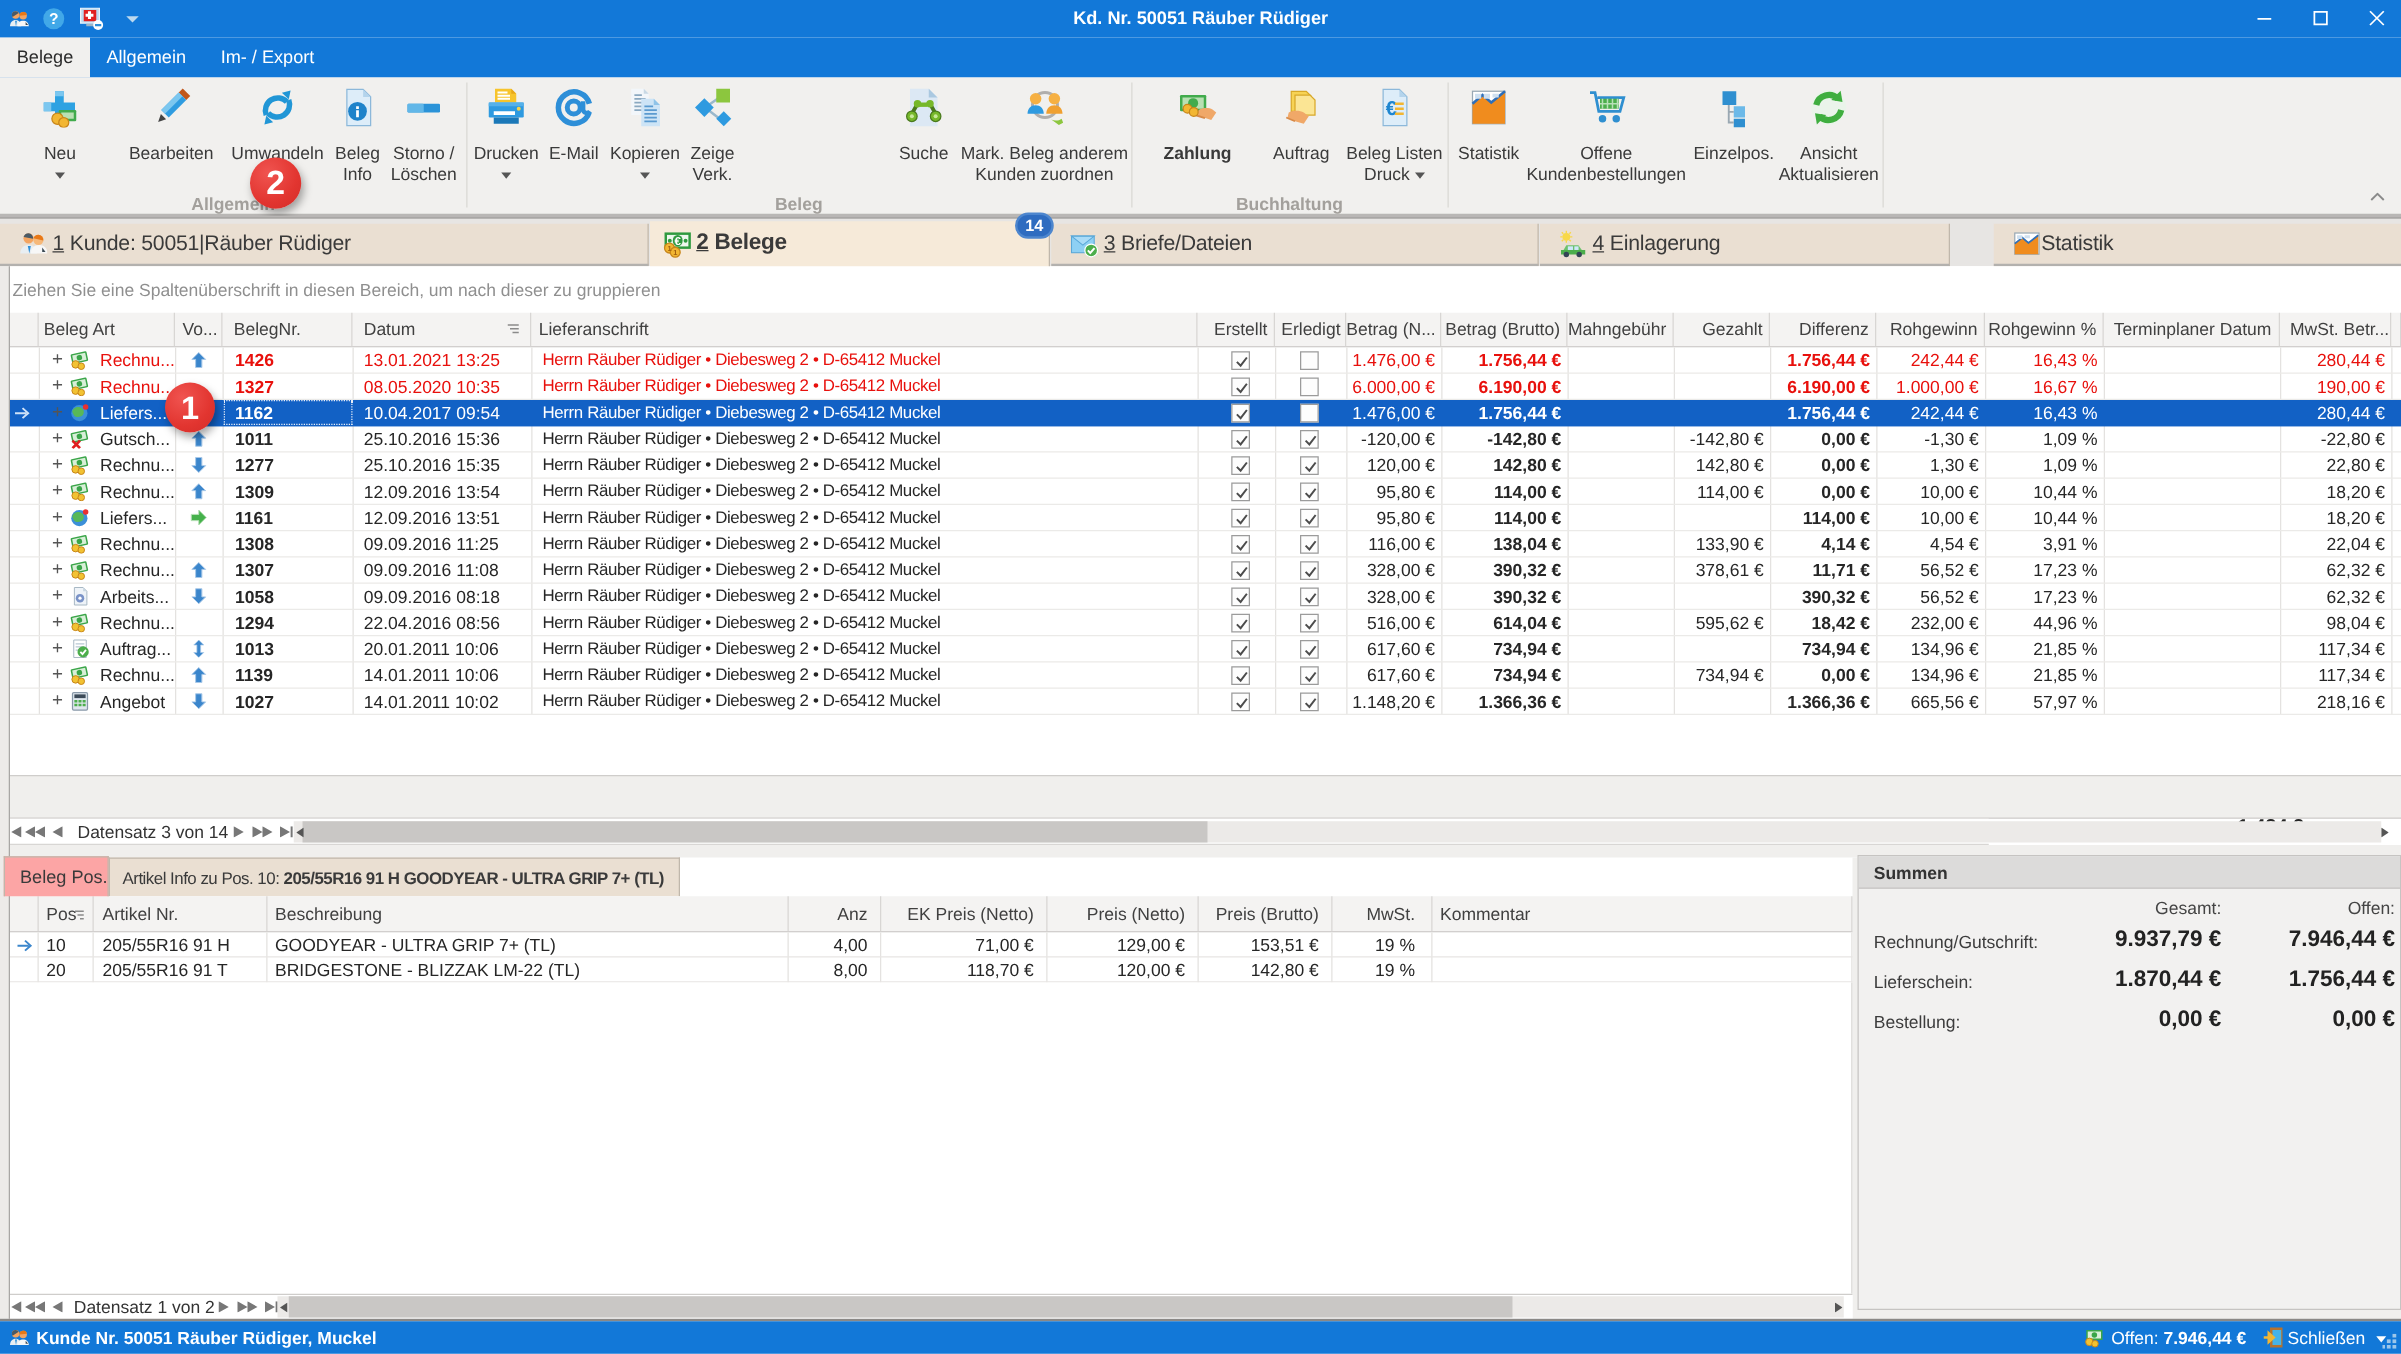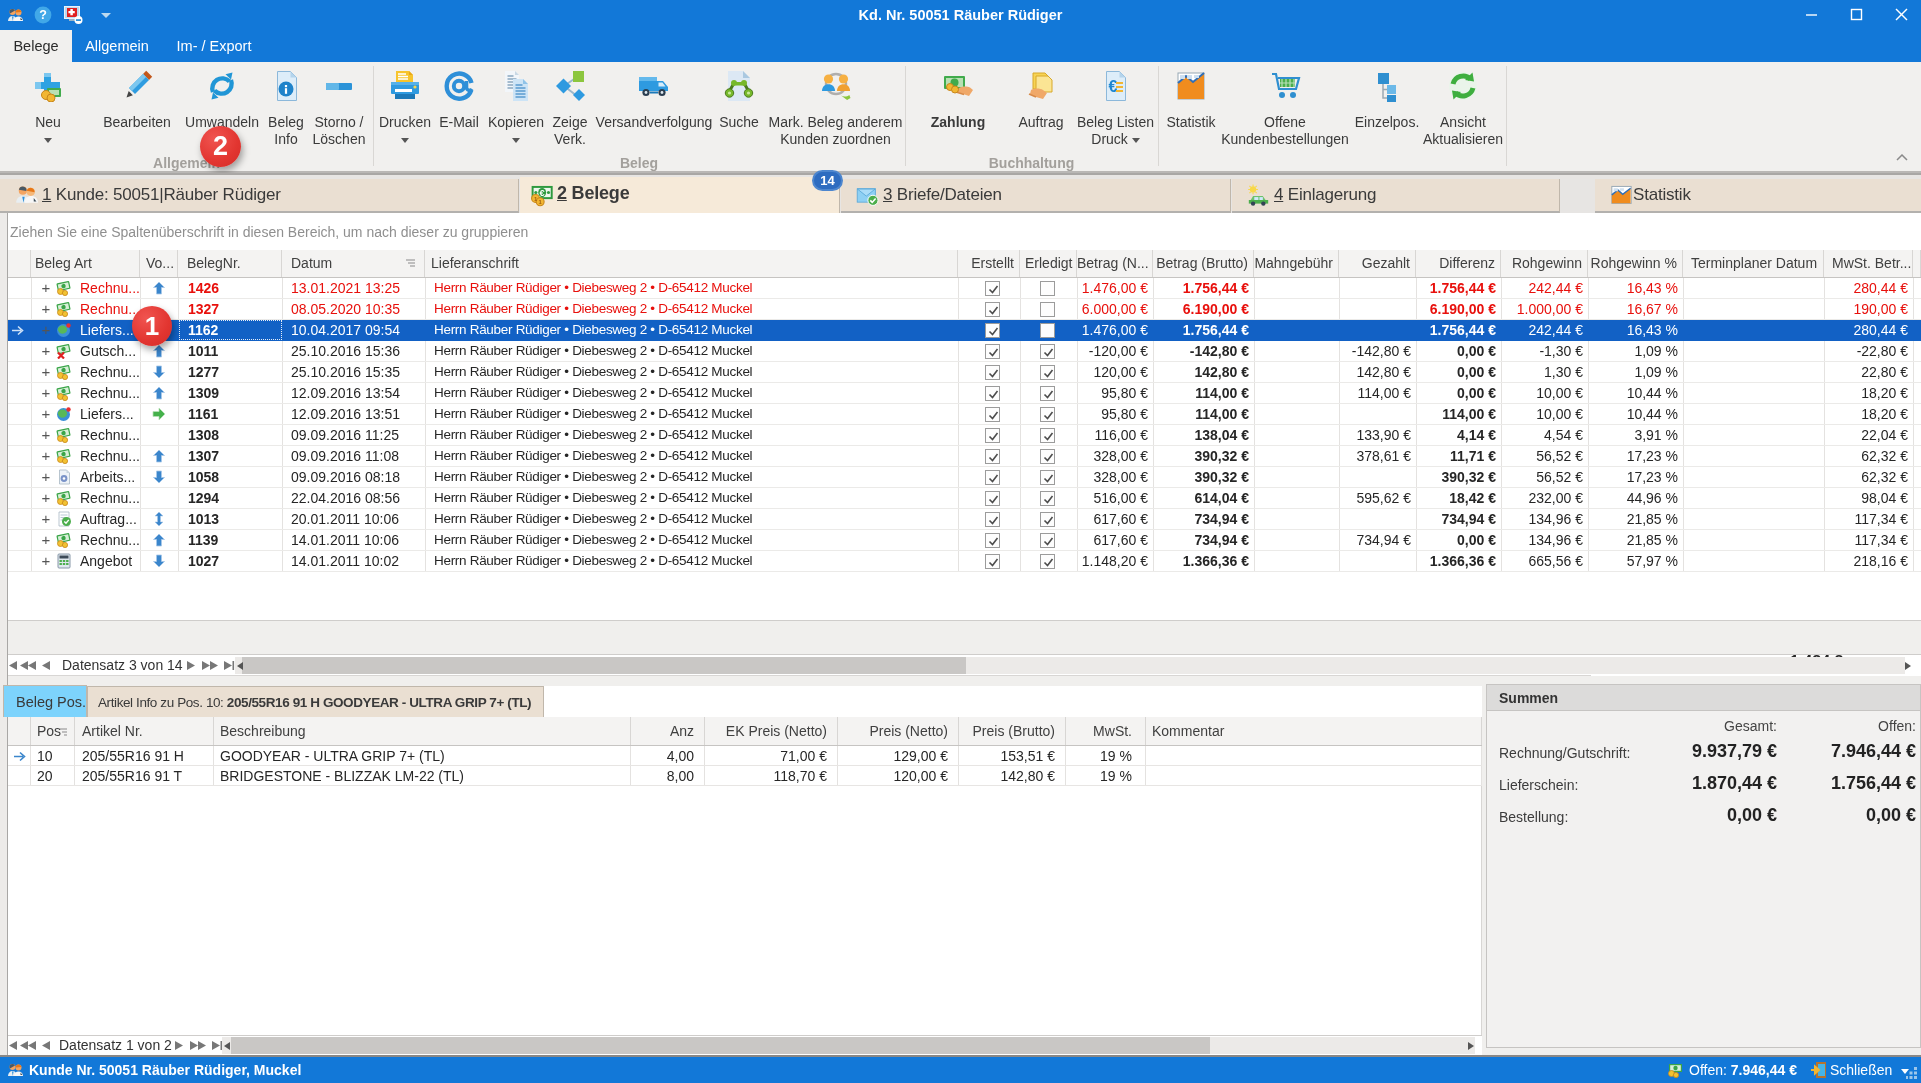--- a/index.html
+++ b/index.html
@@ -214,34 +214,20 @@
     <div class="lab">Kopieren<br><span class="caret-down" style="border-top-color:#555"></span></div>
   </div>
   <div class="rbtn" style="left:545px;width:50px">
     <svg class="ic" viewBox="0 0 32 32">
           <path d="M10 16L23 7M10 16l13 10" stroke="#9ab8cc" stroke-width="2"></path>
           <path d="M9.5 8.5L17 16l-7.5 7.5L2 16z" fill="#2e9ae0"></path>
           <rect x="19" y="1" width="11" height="11" fill="#8cc63e"></rect>
           <path d="M25 19l6 6-6 6-6-6z" fill="#2e9ae0"></path>
         </svg>
     <div class="lab">Zeige<br>Verk.</div>
-  </div>
-  <div class="rbtn" style="left:584px;width:140px">
-    <svg class="ic" viewBox="0 0 32 32">
-          <rect x="1" y="7" width="18" height="14" fill="#2e9ae0"></rect>
-          <rect x="1" y="7" width="18" height="4" fill="#64b9ec"></rect>
-          <path d="M19 11h6l5 6v4H19z" fill="#2e9ae0"></path>
-          <path d="M20.5 12.5h4l3 4h-7z" fill="#d6ecfa"></path>
-          <circle cx="8" cy="22.5" r="3.6" fill="#2c3e50"></circle>
-          <circle cx="8" cy="22.5" r="1.4" fill="#dfe8ee"></circle>
-          <circle cx="24" cy="22.5" r="3.6" fill="#2c3e50"></circle>
-          <circle cx="24" cy="22.5" r="1.4" fill="#dfe8ee"></circle>
-          <path d="M12 22.5h8" stroke="#1b78b8" stroke-width="2"></path>
-        </svg>
-    <div class="lab">Versandverfolgung</div>
   </div>
   <div class="rbtn" style="left:709px;width:60px">
     <svg class="ic" viewBox="0 0 32 32">
           <path fill="#dce8f4" d="M5 1h15l7 7v23H5z"></path>
           <path fill="#aac8e0" d="M20 1l7 7h-7z"></path>
           <path d="M11 13l-4.5 8M21 13l4.5 8" stroke="#4a7a1e" stroke-width="3"></path>
           <circle cx="11" cy="13" r="3" fill="#76b82a"></circle>
           <circle cx="21" cy="13" r="3" fill="#76b82a"></circle>
           <rect x="13" y="12" width="6" height="3.5" fill="#76b82a"></rect>
           <circle cx="6.5" cy="23" r="4.2" fill="#76b82a" stroke="#4a7a1e"></circle>
@@ -943,21 +929,21 @@
   <svg class="abs" style="left:229px;top:7px" width="6" height="8" viewBox="0 0 6 8">
         <path d="M6 0L0 4l6 4z" fill="#555"></path>
       </svg>
   <svg class="abs" style="left:1897px;top:7px" width="6" height="8" viewBox="0 0 6 8">
         <path d="M0 0l6 4-6 4z" fill="#555"></path>
       </svg>
 </div>
 <div class="abs" style="left:0;top:676px;width:1921px;height:10px;background:#f0efed"></div>
 <div class="abs" style="left:1482px;top:686px;width:439px;height:369px;background:#f0efed"></div>
 
-<div class="btab" style="left:3px;width:84px;background:#7dd3fc;border-bottom:none;top:685px;height:32px;z-index:2">
+<div class="btab" style="left:3px;width:84px;background:#fca5a5;border-bottom:none;top:685px;height:32px;z-index:2">
   <div class="abs" style="left:12px;top:8px;white-space:nowrap">Beleg Pos.</div>
 </div>
 <div class="btab" style="left:87px;width:457px;">
   <div class="abs" style="left:10px;top:8px;white-space:nowrap;font-size:13.5px;letter-spacing:-0.4px">Artikel Info zu Pos. 10: <b>205/55R16 91 H GOODYEAR - ULTRA GRIP 7+ (TL)</b></div>
 </div>
 
 <div id="dhead">
   <div class="dvlh" style="left:1473px"></div>
       <div class="dvlh" style="left:22px"></div>
       <div class="dvlh" style="left:66px"></div>

